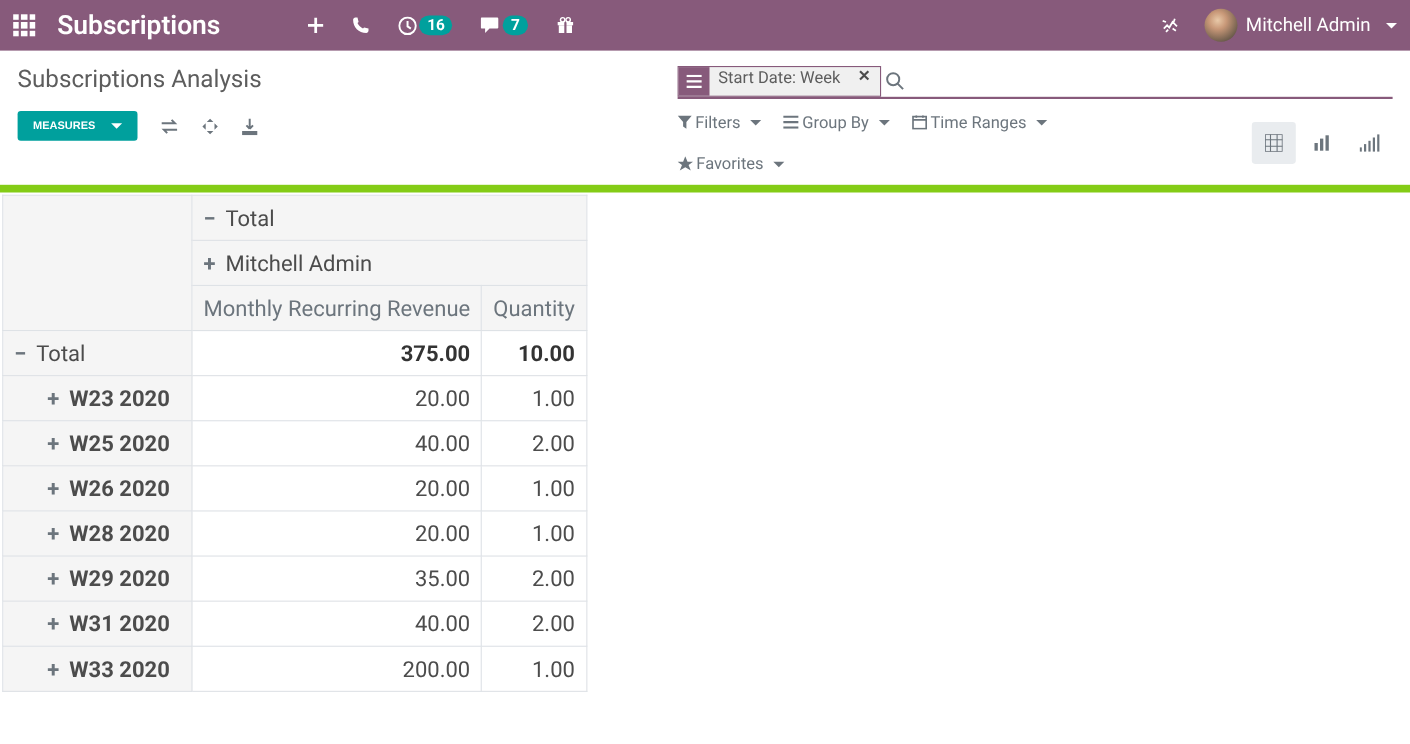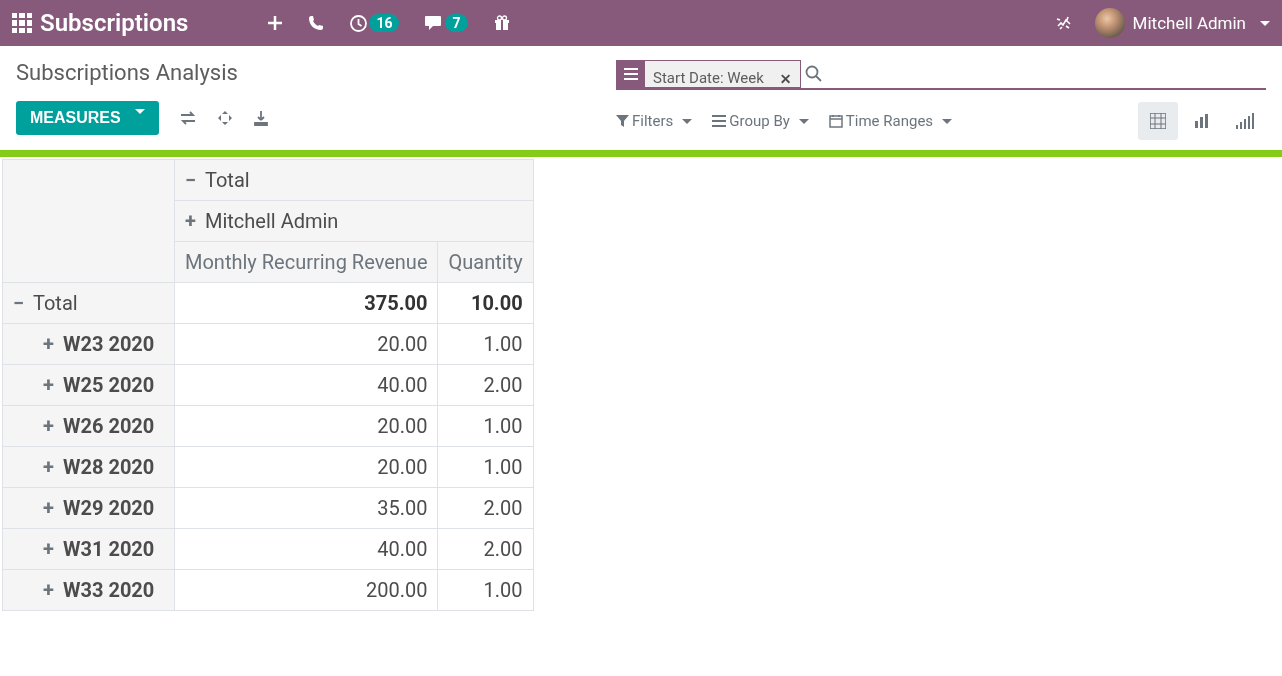--- a/index.html
+++ b/index.html
@@ -1,45 +1,45 @@
 <!DOCTYPE html>
 <html><head>
 <meta charset="utf-8">
 <style>
 * { box-sizing: border-box; margin: 0; padding: 0; }
 body { font-family: -apple-system, BlinkMacSystemFont, "Segoe UI", Roboto, "Helvetica Neue", Arial, sans-serif; font-size: 14px; color: #4c4c4c; background: #fff; }
 
 
 .navbar { background: #875a7b; height: 46px; display: flex; align-items: center; padding: 0 12px; color: #fff; }
-.navbar-left { display: flex; align-items: center; gap: 2px; }
+.navbar-left { display: flex; align-items: center; gap: 14px; }
 .apps-icon { width: 20px; height: 20px; display: grid; grid-template-columns: repeat(3,1fr); grid-template-rows: repeat(3,1fr); gap: 2px; cursor: pointer; }
 .apps-icon span { background: #fff; }
 .brand { font-size: 24px; font-weight: 600; margin-left: 6px; }
 .navbar-center { display: flex; align-items: center; gap: 26px; margin-left: 80px; }
 .nav-icon { position: relative; cursor: pointer; color: #fff; display: flex; align-items: center; }
 .badge { background: #00a09d; color: #fff; border-radius: 9px; font-size: 14px; font-weight: 700; padding: 1px 7px; margin-left: 2px; }
 .navbar-right { margin-left: auto; display: flex; align-items: center; gap: 22px; }
 .company { font-size: 17px; cursor: pointer; }
 .caret { display: inline-block; width: 0; height: 0; border-left: 5px solid transparent; border-right: 5px solid transparent; border-top: 5px solid #fff; margin-left: 6px; vertical-align: middle; }
 .avatar { width: 30px; height: 30px; border-radius: 50%; background: radial-gradient(circle at 40% 35%, #e8c9a8 0%, #c89878 30%, #6b5b4b 75%); display: inline-block; vertical-align: middle; }
 .user { font-size: 17px; cursor: pointer; display: flex; align-items: center; gap: 8px; }
 
 
 .control-panel { border-bottom: 7px solid #84cc16; padding: 14px 16px 10px 16px; display: flex; }
 .cp-left { flex: 0 0 48%; }
 .cp-right { flex: 1; }
 .page-title { font-size: 22px; color: #5d5d5d; font-weight: 400; margin-bottom: 16px; }
 .toolbar { display: flex; align-items: center; gap: 20px; }
-.btn-measures { background: #00a09d; color: #fff; border: none; padding: 8px 14px; font-size: 16px; font-weight: 600; border-radius: 3px; cursor: pointer; display: flex; gap: 8px; }
+.btn-measures { background: #00a09d; color: #fff; border: none; padding: 8px 14px; font-size: 10px; font-weight: 600; border-radius: 3px; cursor: pointer; display: flex; align-items: center; gap: 8px; }
 .btn-measures .caret { border-top-color: #fff; }
 .tool-icon { color: #6c757d; cursor: pointer; font-size: 16px; }
 
 
 .search-row { display: flex; align-items: center; border-bottom: 2px solid #875a7b; margin-bottom: 12px; }
-.facet { display: flex; align-items: flex-end; background: #f0f0f0; border: 1px solid #875a7b; height: 28px; }
+.facet { display: flex; align-items: flex-start; background: #f0f0f0; border: 1px solid #875a7b; height: 28px; }
 .facet-icon { background: #875a7b; color: #fff; width: 28px; height: 100%; display: flex; align-items: center; justify-content: center; }
 .facet-label { padding: 0 8px; color: #5d5d5d; font-size: 15px; }
 .facet-remove { padding: 0 8px; cursor: pointer; color: #4c4c4c; font-weight: 700; }
 .search-input { flex: 1; border: none; outline: none; padding: 4px 8px; font-size: 15px; color: #6c757d; background: transparent; }
 .search-input::placeholder { color: #aaa; }
 .search-icon { color: #6c757d; cursor: pointer; padding: 0 4px; }
 
 .filter-row { display: flex; align-items: center; justify-content: space-between; }
 .filter-group { display: flex; flex-wrap: wrap; gap: 20px; }
 .filter-item { display: flex; align-items: center; gap: 3px; color: #6c757d; cursor: pointer; font-size: 15px; }
@@ -189,20 +189,27 @@
             </svg>
           <span>Group By</span>
           <span class="caret"></span>
         </div>
         <div class="filter-item">
           <svg width="14" height="14" viewBox="0 0 14 14">
               <rect x="1" y="2" width="12" height="11" fill="none" stroke="#6c757d" stroke-width="1.5"></rect>
               <path d="M1 5h12M4 1v2M10 1v2" stroke="#6c757d" stroke-width="1.5"></path>
             </svg>
           <span>Time Ranges</span>
+          <span class="caret"></span>
+        </div>
+        <div class="filter-item" style="flex-basis:100%;">
+          <svg width="14" height="14" viewBox="0 0 14 14">
+              <path d="M7 0l2 5h5l-4 3 2 5-5-3-5 3 2-5-4-3h5z" fill="#6c757d"></path>
+            </svg>
+          <span>Favorites</span>
           <span class="caret"></span>
         </div>
       </div>
       <div class="view-switch">
         <div class="view-btn active">
           <svg width="16" height="16" viewBox="0 0 16 16">
               <rect x="0" y="0" width="16" height="16" fill="none" stroke="#6c757d" stroke-width="1.5"></rect>
               <path d="M0 5h16M0 11h16M5 0v16M11 0v16" stroke="#6c757d" stroke-width="1"></path>
             </svg>
         </div>

